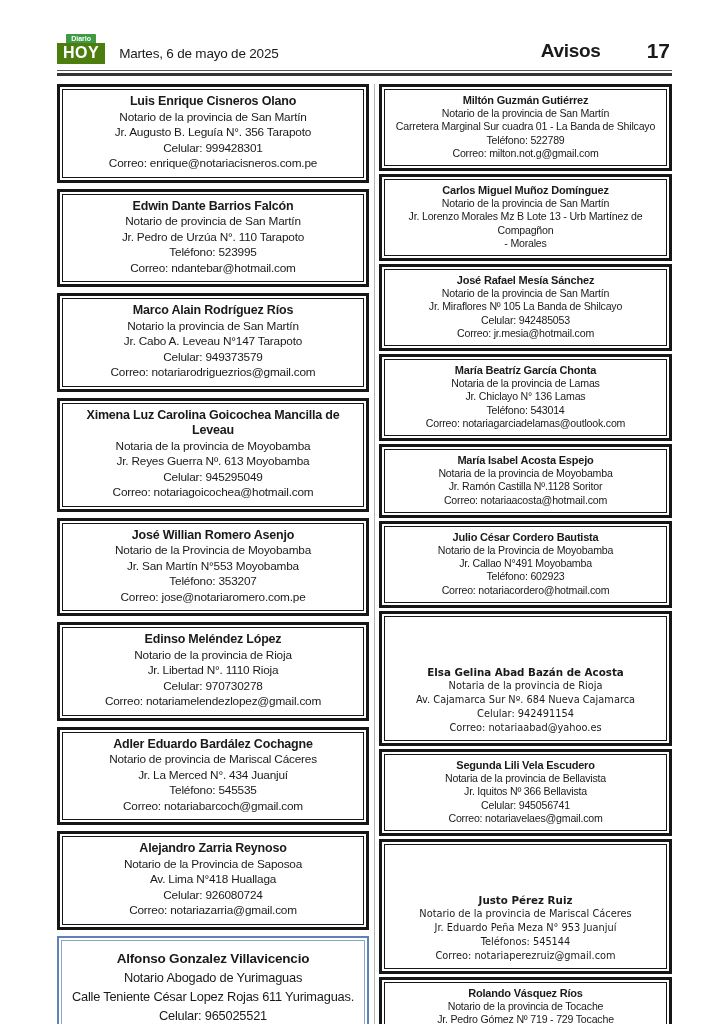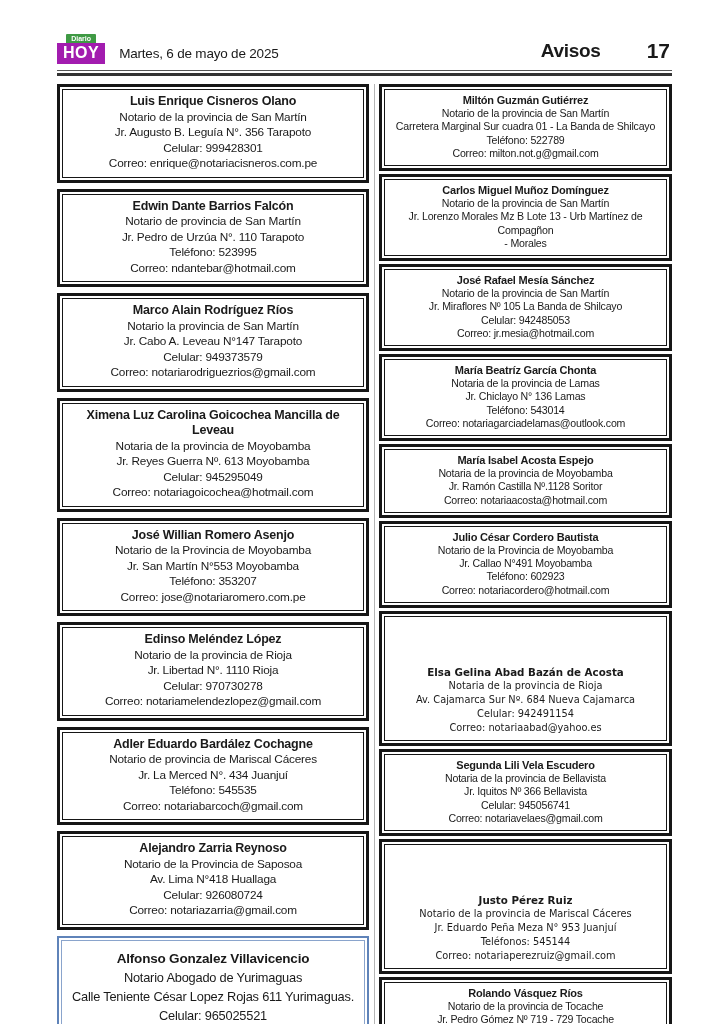--- a/index.html
+++ b/index.html
@@ -19,21 +19,21 @@
     padding:34px 53px 4px 57px;
   }
   .logo { display:flex; flex-direction:column; align-items:center; }
   .logo-top {
     background:#3f9a44; color:#fff;
     font-size:7px; font-weight:bold;
     padding:1px 5px 0; line-height:8px;
     border-radius:1px 1px 0 0;
   }
   .logo-main {
-    background:#a21caf; color:#fff;
+    background:#4d7c0f; color:#fff;
     font-size:16px; font-weight:bold; letter-spacing:.5px;
     padding:2px 6px 3px; line-height:16px;
   }
   .hdr-date { margin-left:14px; font-size:13.5px; padding-bottom:3px; letter-spacing:-.2px; }
   .hdr-spacer { flex:1; }
   .hdr-section { font-size:19px; font-weight:bold; padding-bottom:2px; letter-spacing:-.3px; }
   .hdr-page { font-size:21px; font-weight:bold; margin-left:46px; padding-bottom:1px; }
   .rule {
     margin:2px 51px 8px 57px;
     height:6px;

